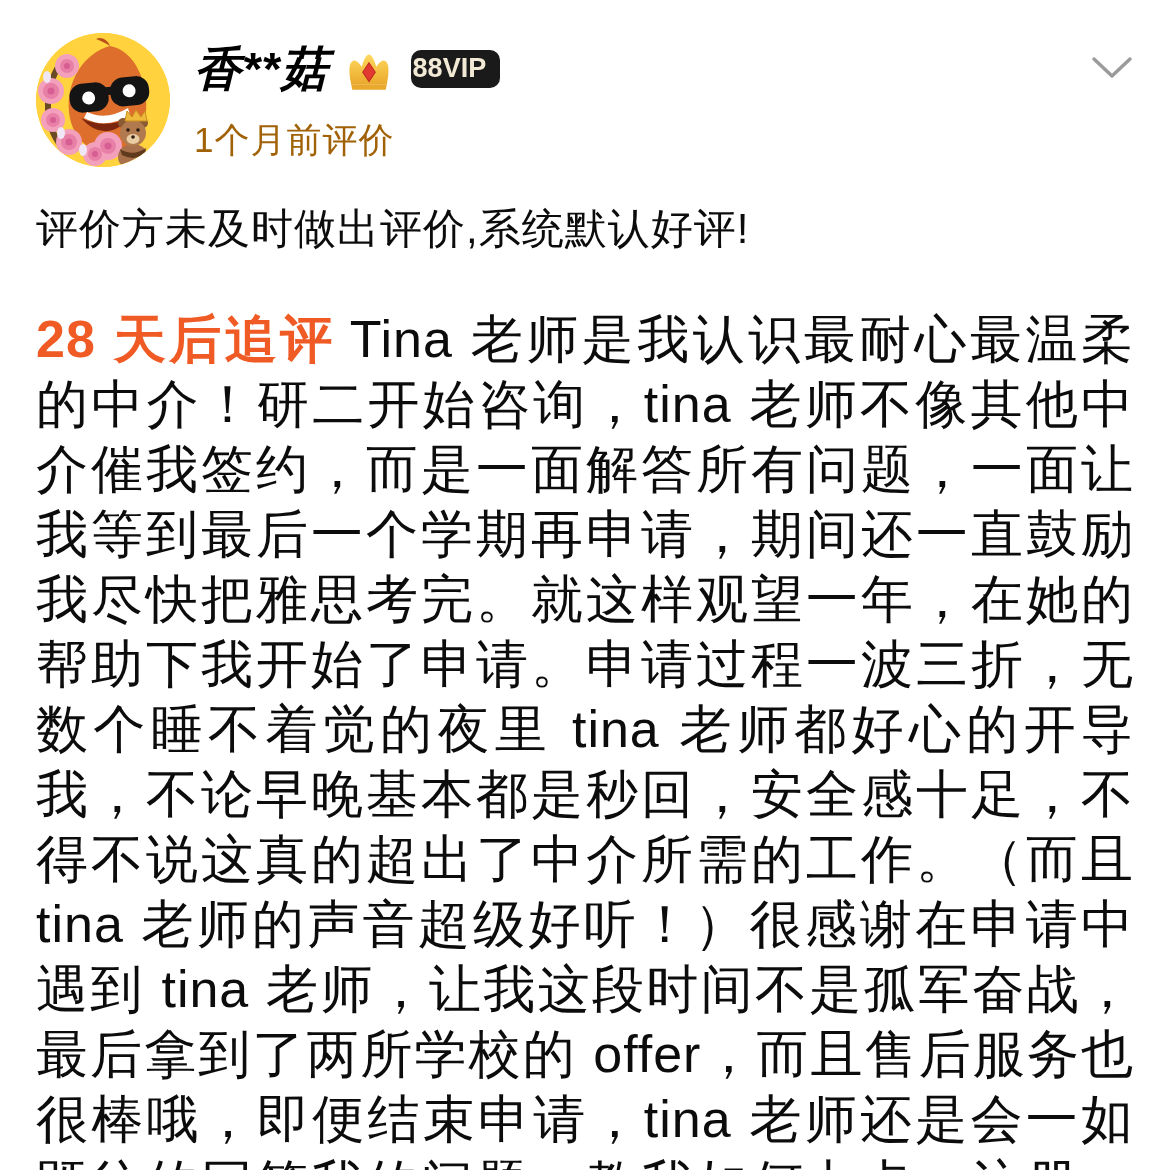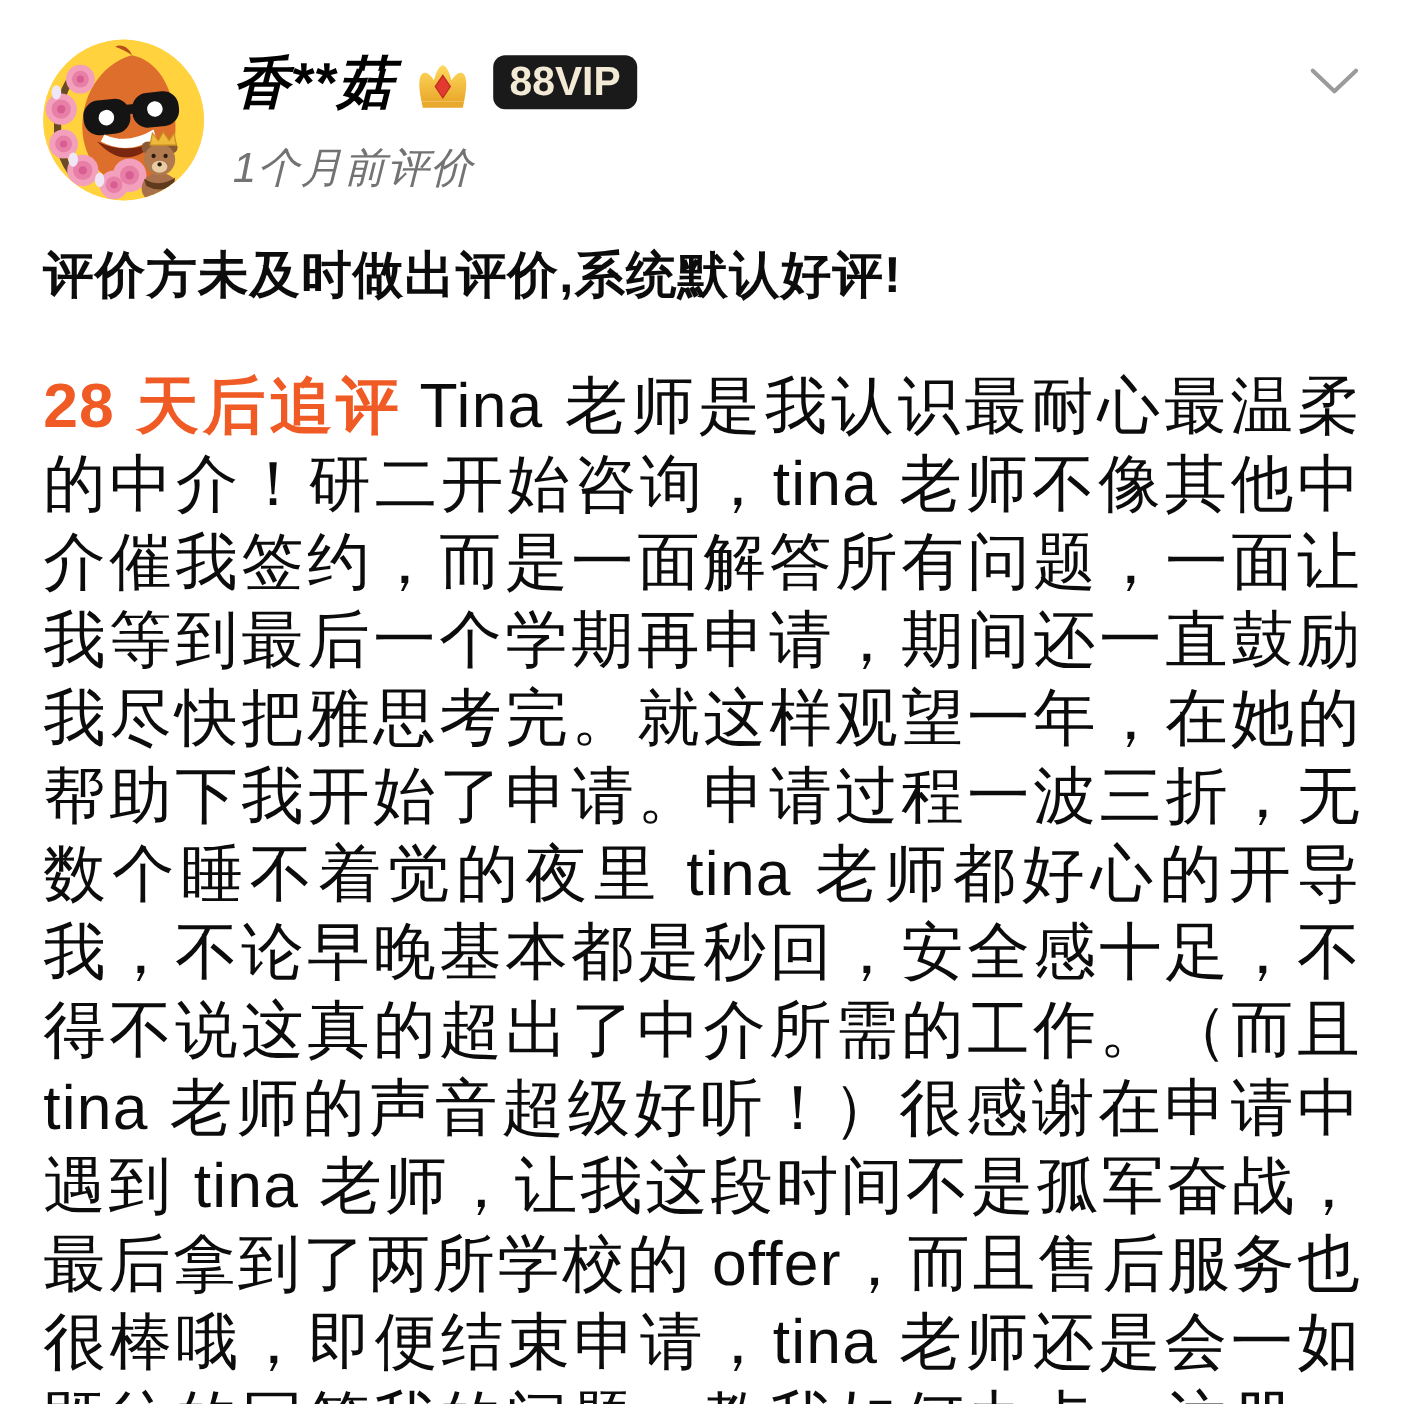--- a/index.html
+++ b/index.html
@@ -20,36 +20,36 @@
   .avatar svg { display: block; width: 134px; height: 134px; }
   .header-info { margin-left: 24px; padding-top: 10px; }
   .name-row { display: flex; align-items: center; }
   .username {
     font-size: 47px; font-weight: 700; color: #000000;
     letter-spacing: 1px; line-height: 1.1; font-style: italic;
   }
   .crown { width: 48px; height: 44px; margin-left: 16px; flex: 0 0 auto; }
   .vip-badge {
     margin-left: 18px; background: #1A1A1A; color: #F3EAD6;
-    font-size: 34px; font-weight: 700; letter-spacing: 0px;
-    border-radius: 10px; padding: 5px 14px 6px 14px; line-height: 1;
+    font-size: 27px; font-weight: 700; letter-spacing: 0px;
+    border-radius: 10px; padding: 5px 14px 6px 2px; line-height: 1;
     display: inline-block;
     text-align: right;
   }
-  .review-time { margin-top: 22px; font-size: 35px; color: #737373; letter-spacing: 1px; font-style: italic; }
+  .review-time { margin-top: 22px; font-size: 35px; color: #a16207; letter-spacing: 1px; }
   .collapse-btn {
     position: absolute; top: 48px; right: 34px;
     width: 48px; height: 40px; background: none; border: none; cursor: pointer;
     display: flex; align-items: center; justify-content: center;
   }
 
   
   .default-note {
     margin-top: 32px; font-size: 42px; line-height: 60px;
-    color: #0C0C0C; font-weight: 700; letter-spacing: 1px;
+    color: #0C0C0C; font-weight: 400; letter-spacing: 1px;
   }
   .followup {
     margin-top: 48px; font-size: 52px; line-height: 65px;
     color: #0C0C0C; font-weight: 500; letter-spacing: 1px;
     text-align: justify;
   }
   .followup-label { color: #F05B25; font-weight: 600; margin-right: 14px; }
 </style>
 </head>
 <body>

